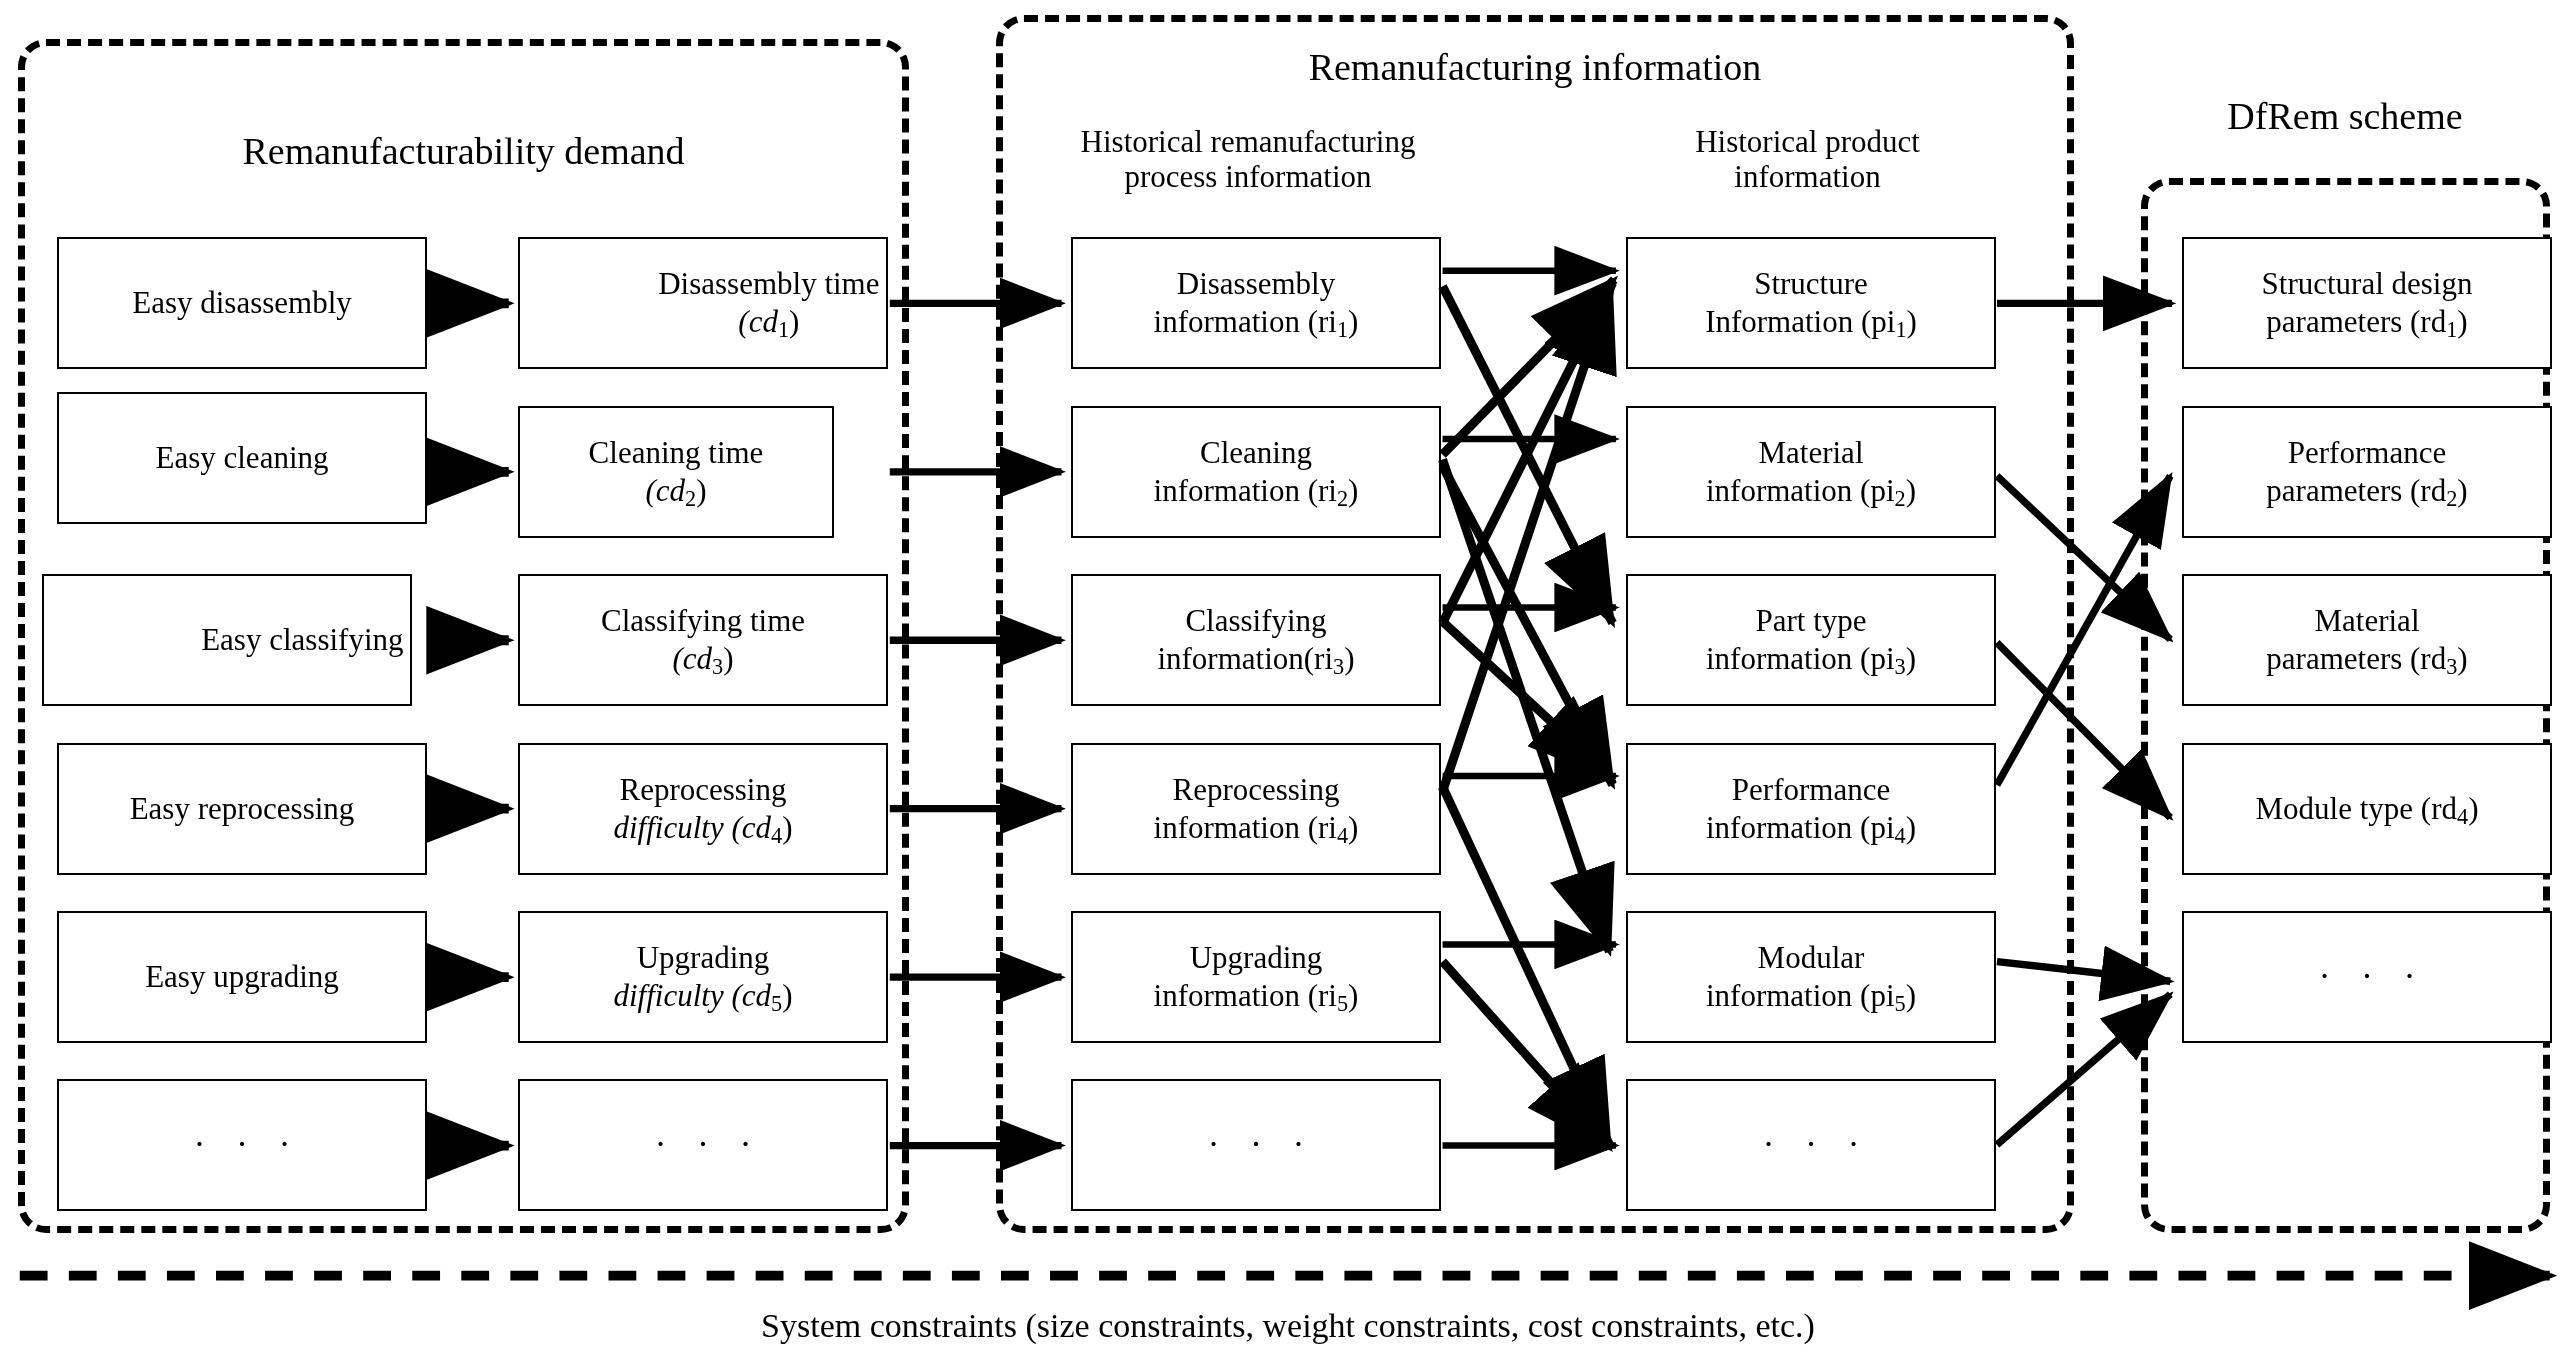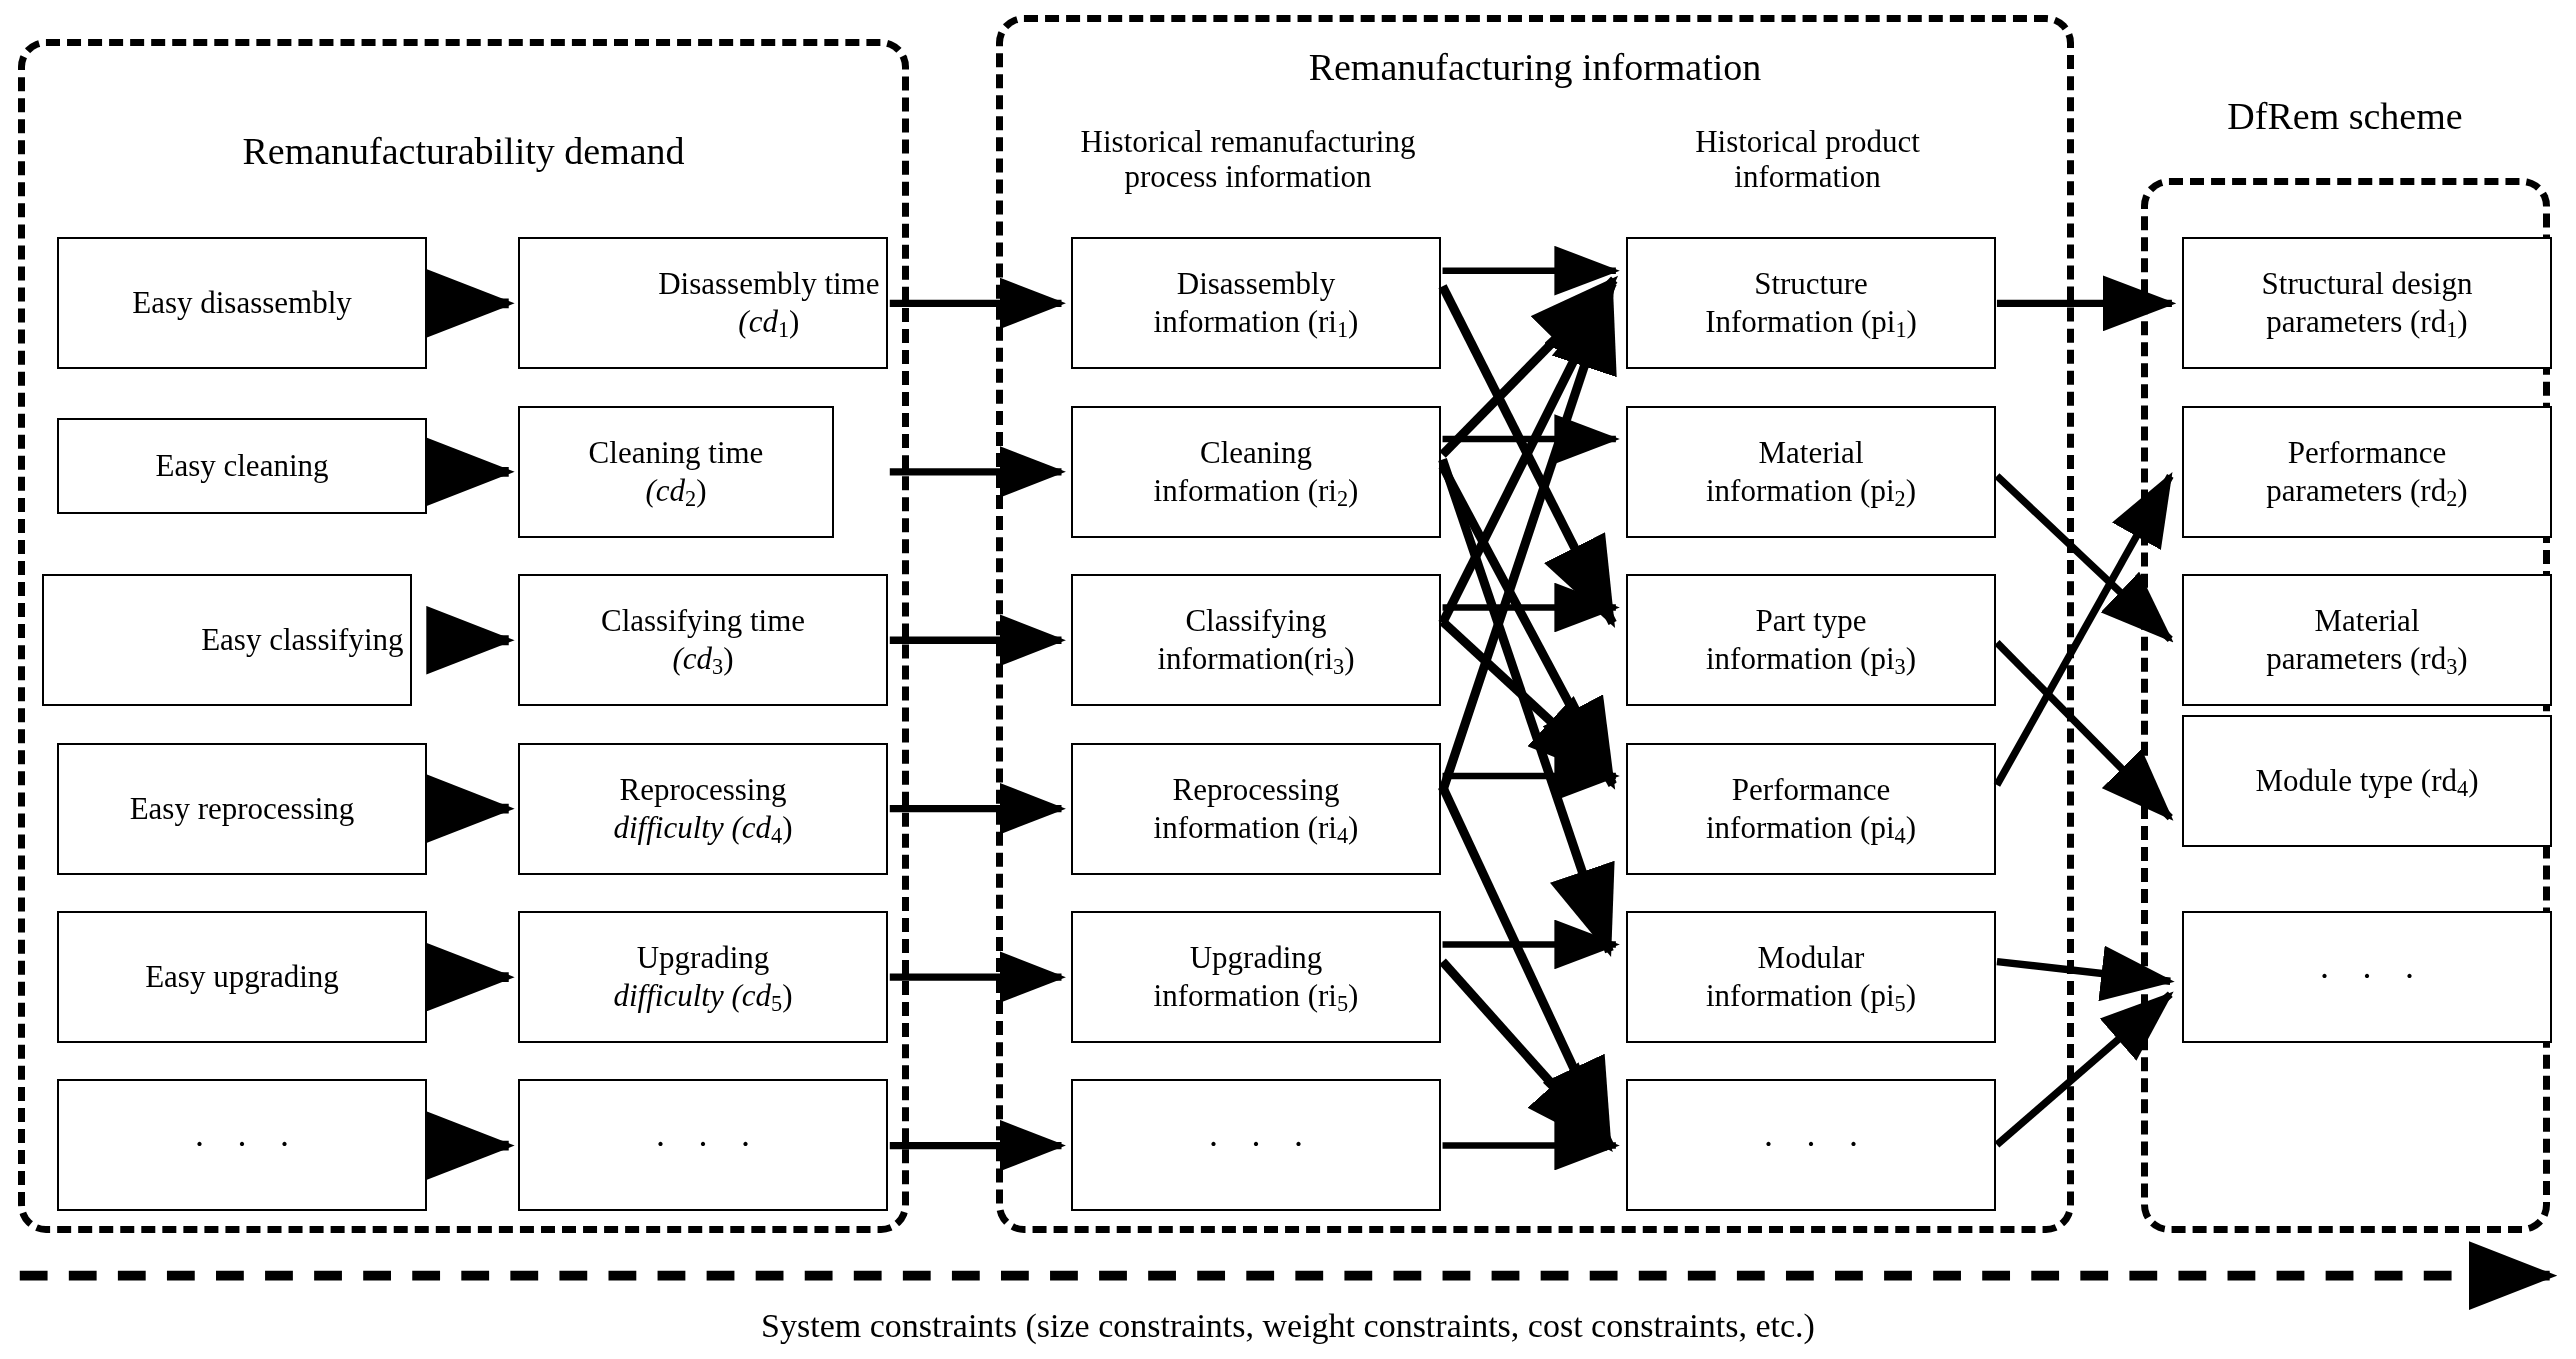--- a/index.html
+++ b/index.html
@@ -36,21 +36,21 @@
     <div>process information</div>
   </div>
   <div class="col-title" style="left:1595px;top:124px;width:425px;">
     <div>Historical product</div>
     <div>information</div>
   </div>
 
   <div class="node" style="left:57px;top:237px;width:370px;height:132px;">
       <span class="txt">Easy disassembly</span>
     </div>
-  <div class="node" style="left:57px;top:418px;width:370px;height:96px;text-align:right;">
+  <div class="node" style="left:57px;top:392px;width:370px;height:132px;text-align:right;">
       <span class="txt">Easy cleaning</span>
     </div>
   <div class="node" style="left:42px;top:574px;width:370px;height:132px;justify-content:flex-end;">
       <span class="txt">Easy classifying</span>
     </div>
   <div class="node" style="left:57px;top:743px;width:370px;height:132px;">
       <span class="txt">Easy reprocessing</span>
     </div>
   <div class="node" style="left:57px;top:911px;width:370px;height:132px;">
       <span class="txt">Easy upgrading</span>
@@ -118,21 +118,21 @@
 
   <div class="node" style="left:2182px;top:237px;width:370px;height:132px;">
       <span class="txt"><span>Structural design</span><br><span><span>parameters (rd</span><sub>1</sub><span>)</span></span></span>
     </div>
   <div class="node" style="left:2182px;top:406px;width:370px;height:132px;">
       <span class="txt"><span>Performance</span><br><span><span>parameters (rd</span><sub>2</sub><span>)</span></span></span>
     </div>
   <div class="node" style="left:2182px;top:574px;width:370px;height:132px;">
       <span class="txt"><span>Material</span><br><span><span>parameters (rd</span><sub>3</sub><span>)</span></span></span>
     </div>
-  <div class="node" style="left:2182px;top:715px;width:370px;height:132px;">
+  <div class="node" style="left:2182px;top:743px;width:370px;height:132px;">
       <span class="txt"><span>Module type (rd</span><sub>4</sub><span>)</span></span>
     </div>
   <div class="node" style="left:2182px;top:911px;width:370px;height:132px;">
       <span class="txt dots">· · ·</span>
     </div>
 
   <svg class="layer" viewBox="0 0 3150 1662">
     <defs>
       <marker id="ah" markerWidth="9" markerHeight="7" refX="8.4" refY="3.5" orient="auto" markerUnits="strokeWidth">
         <path d="M0,0 L9,3.5 L0,7 z" fill="#000"></path>

